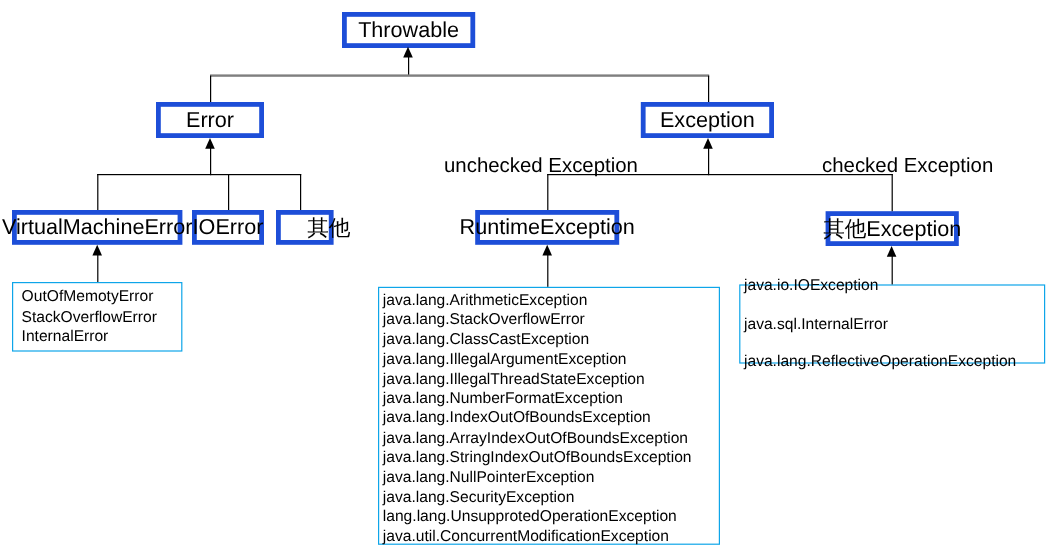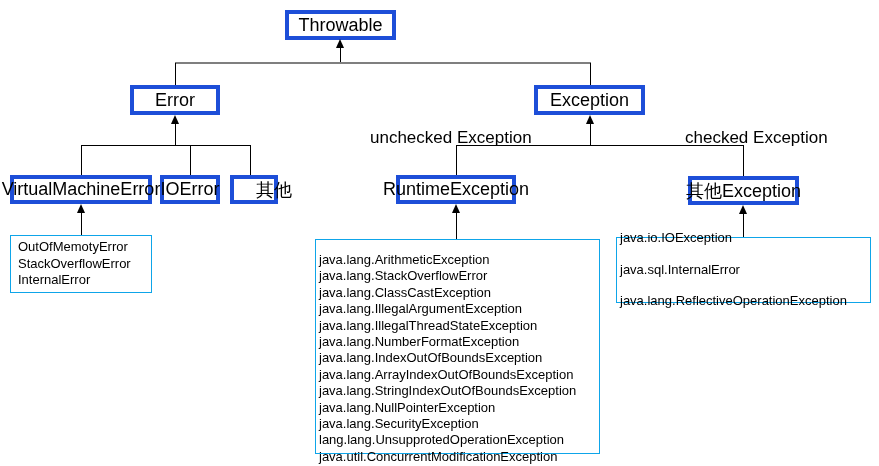--- a/index.html
+++ b/index.html
@@ -14,21 +14,21 @@
     display:flex; align-items:center; justify-content:center;
     font-size:18px; white-space:nowrap;
   }
   .listbox {
     position:absolute; box-sizing:border-box;
     border:1px solid #0ea5e9; background:#fff;
     font-size:13px; line-height:16.4px;
     display:flex; flex-direction:column; justify-content:center;
     padding-left:3px; white-space:nowrap;
   }
-  .listbox.topalign { justify-content:flex-start; padding-top:12px; }
+  .listbox.topalign { justify-content:flex-start; padding-top:2px; }
   .edge-label { position:absolute; font-size:17px; white-space:nowrap; }
   .h, .v { position:absolute; background:#000; }
   .h { height:1px; }
   .v { width:1px; }
   .h.main { height:2px; background:#7f7f7f; }
   .arr {
     position:absolute; width:0; height:0;
     border-left:4px solid transparent; border-right:4px solid transparent;
     border-bottom:9px solid #000;
   }

